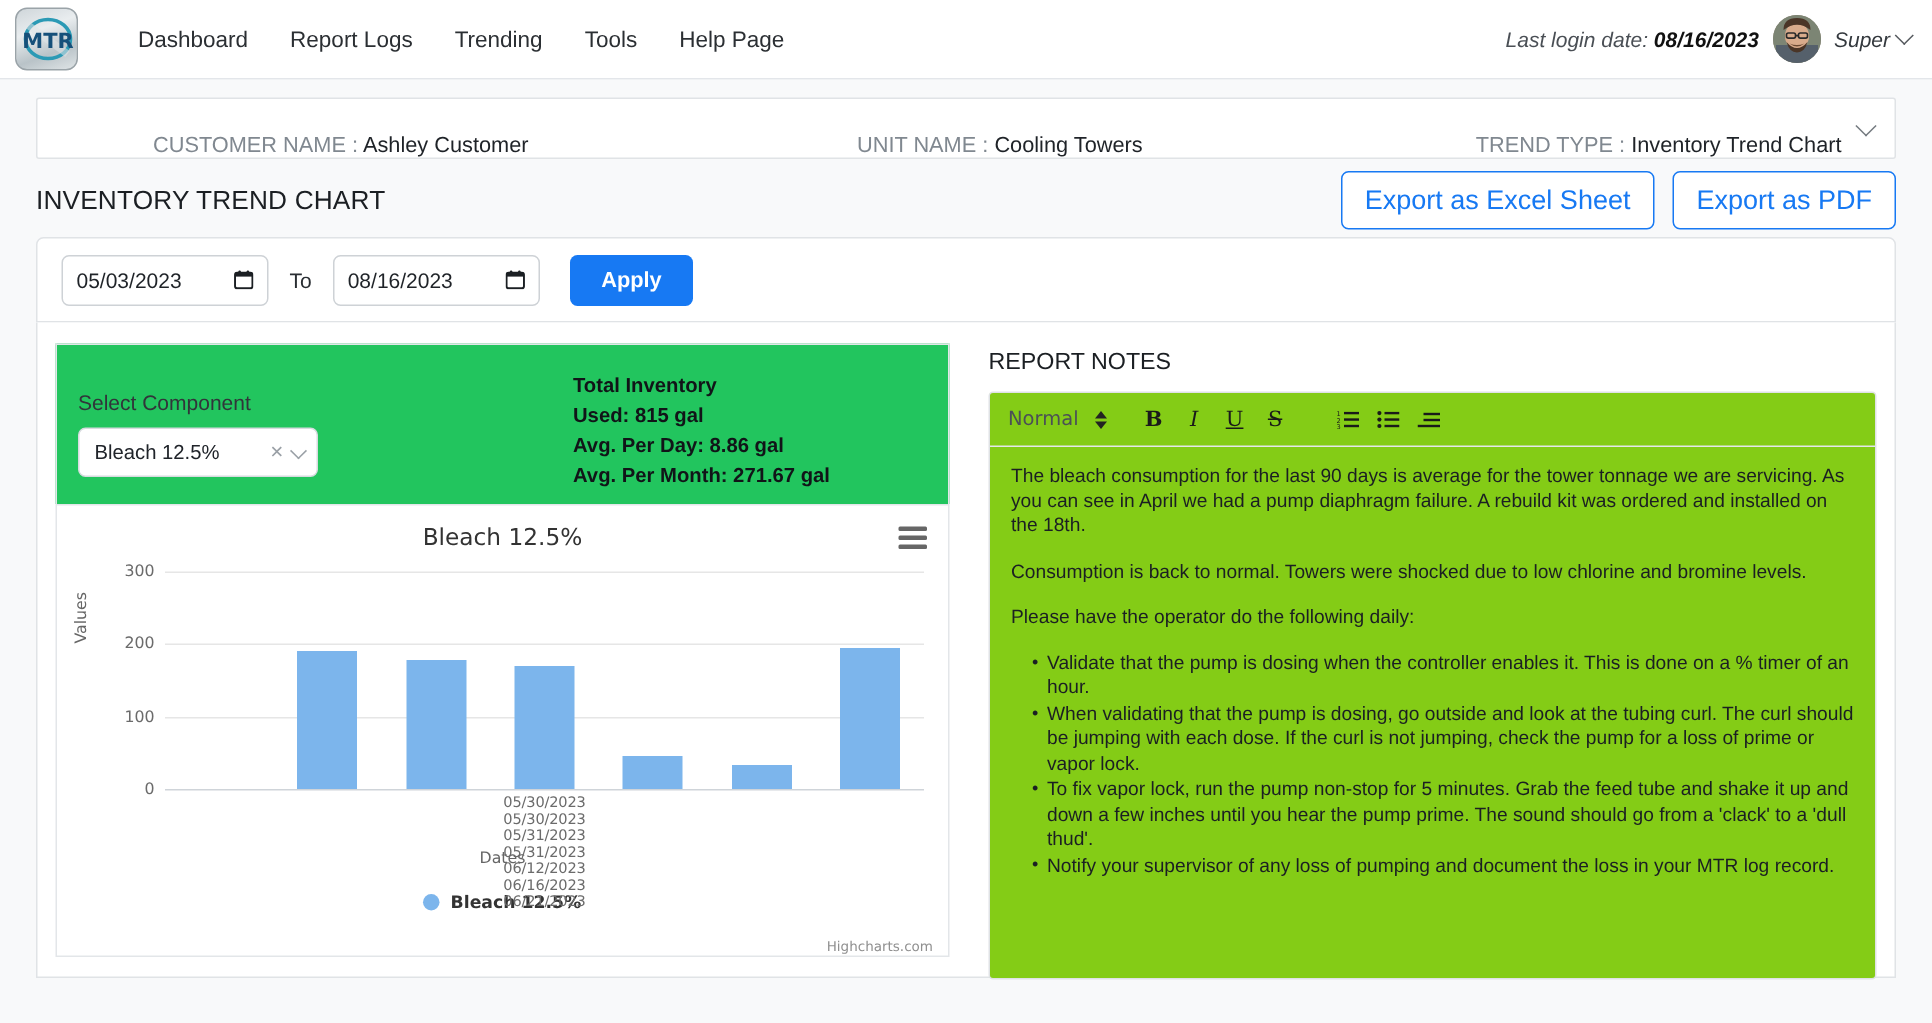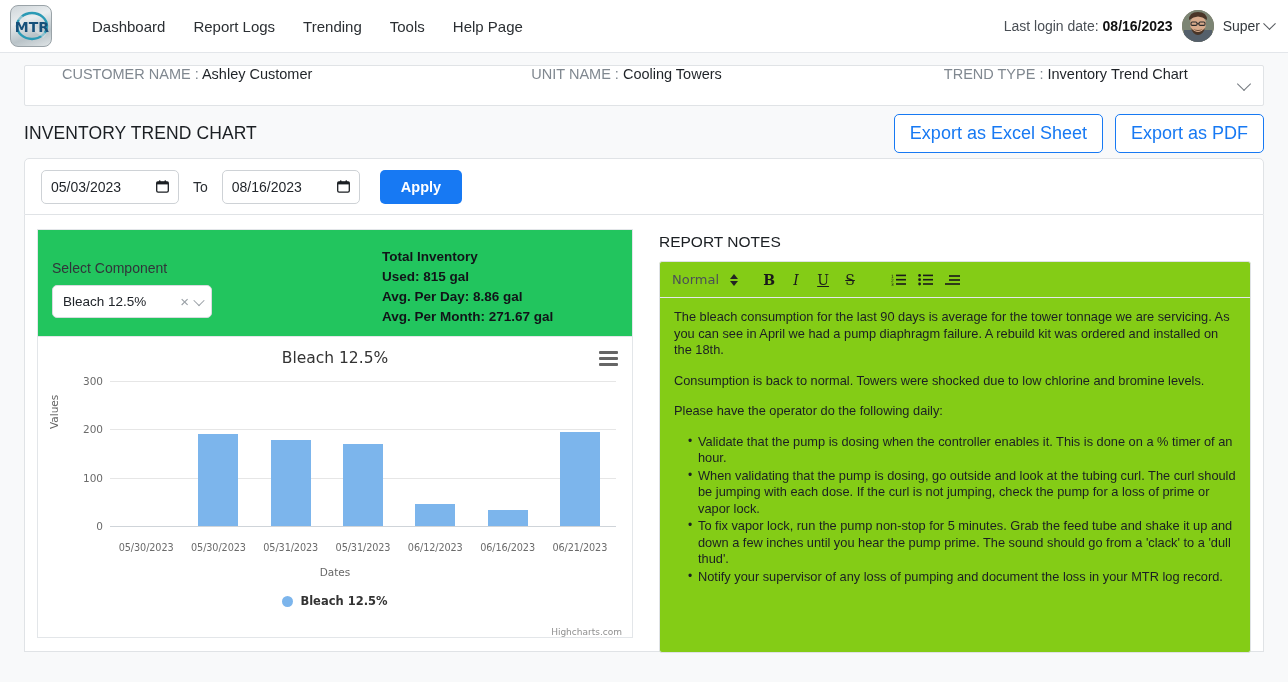--- a/index.html
+++ b/index.html
@@ -44,20 +44,21 @@
     color: #2b2f33;
     text-decoration: none;
     cursor: pointer;
     white-space: nowrap;
   }
   .nav-right {
     margin-left: auto;
     display: flex;
     align-items: center;
     gap: 9px;
+    font-style: italic;
   }
   .login-text {
     font-size: 14px;
     color: #4a4f55;
     white-space: nowrap;
   }
   .login-text b { color: #111; font-weight: bold; }
   .avatar {
     width: 32px; height: 32px;
     border-radius: 50%;
@@ -89,23 +90,24 @@
     height: 629px;
     padding: 12px 24px 0 24px;
   }
 
   .info-bar {
     background: #ffffff;
     border: 1px solid #e0e3e6;
     border-radius: 2px;
     height: 41px;
     display: flex;
-    align-items: flex-start;
+    align-items: flex-end;
     position: relative;
     padding-right: 30px;
+    padding-left: 40px;
   }
   .info-cell {
     font-size: 14.5px;
     color: #1f2328;
     white-space: nowrap;
   }
   .info-cell .lbl { color: #808890; }
   .info-cell.c1 { margin-left: 37px; }
   .info-cell.c2 { margin-left: 219px; }
   .info-cell.c3 { margin-left: 222px; }
@@ -323,21 +325,22 @@
   }
   .bar {
     width: 40px;
     background: #7cb5ec;
   }
   .xticks {
     position: absolute;
     left: 60px; right: 4px;
     top: 100%;
     display: flex;
-    padding-top: 16px;
+    padding-top: 4px;
+    flex-direction: column;
   }
   .xtick {
     flex: 1;
     text-align: center;
     font-size: 9.7px;
     color: #6b6b6b;
     font-family: "DejaVu Sans", sans-serif;
     letter-spacing: -0.1px;
   }
   .x-axis-title {

